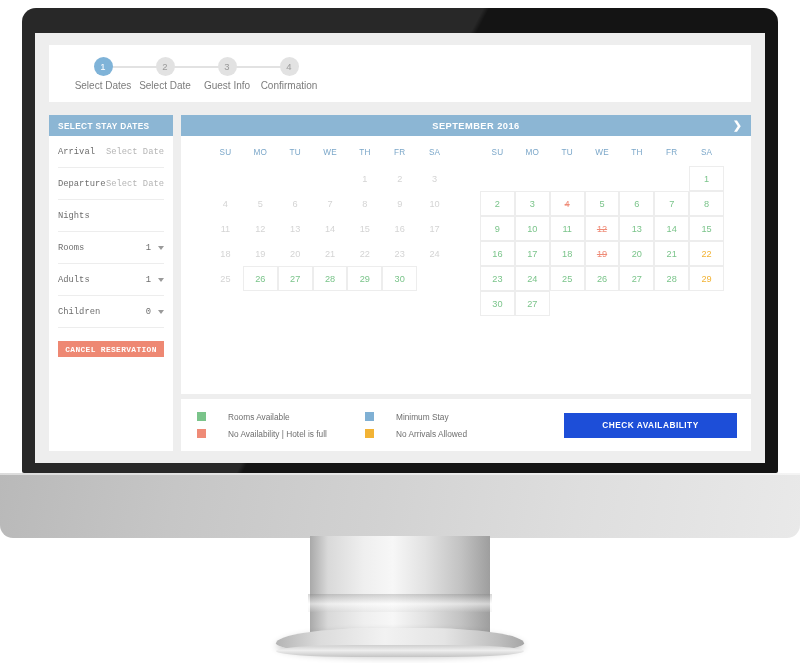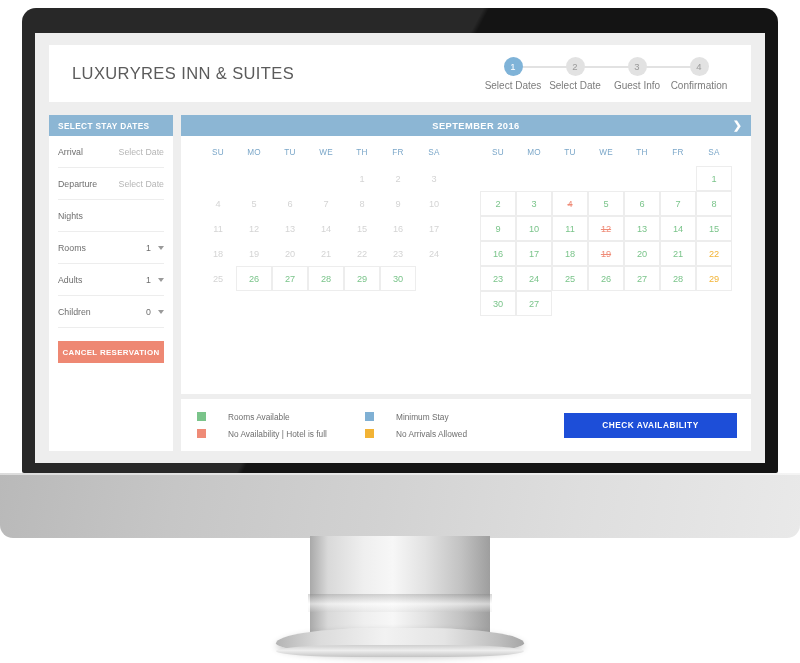--- a/index.html
+++ b/index.html
@@ -146,44 +146,44 @@
     font-size: 8.3px;
     font-weight: bold;
     letter-spacing: 0.35px;
     display: flex; align-items: center;
     padding-left: 9px;
   }
   .field {
     height: 32px;
     margin: 0 9px;
     border-bottom: 1px solid #ededed;
-    display: flex; align-items: center; justify-content: space-between;
+    display: flex; align-items: center; justify-content: space-between; font-family: Liberation Mono, monospace;
   }
   .field-label { font-size: 8.8px; color: #6e6e6e; }
   .field-value { font-size: 8.8px; color: #b5b5b5; }
   .field-num { font-size: 8.8px; color: #6e6e6e; }
   .field-right { display: flex; align-items: center; gap: 7px; }
   .chev {
     width: 0; height: 0;
     border-left: 3.2px solid transparent;
     border-right: 3.2px solid transparent;
     border-top: 4px solid #9a9a9a;
   }
   .plus { font-size: 11px; color: #8b8b8b; line-height: 1; }
   .cancel-btn {
     margin: 13px 9px 0;
-    height: 22px;
+    height: 16px;
     background: #ee8873;
     color: #ffffff;
     font-size: 7.9px;
     font-weight: bold;
     letter-spacing: 0.35px;
     display: flex; align-items: center; justify-content: center;
     border: none; cursor: pointer;
-    font-family: Liberation Sans, sans-serif;
+    font-family: Liberation Mono, monospace;
     width: calc(100% - 18px);
   }
 
   
   .cal-panel {
     position: absolute;
     left: 146px; top: 82px;
     width: 570px; height: 279px;
     background: #ffffff;
   }
@@ -206,21 +206,21 @@
   .next-arrow {
     position: absolute;
     right: 9px; top: 0; bottom: 0;
     display: flex; align-items: center;
     color: #ffffff;
     font-size: 11px;
     font-weight: bold;
     cursor: pointer;
   }
 
-  .months { display: flex; padding: 9px 0 0; }
+  .months { display: flex; padding: 9px 8px 0; }
   .month { flex: 1; padding: 0 18px; }
   .month.sep { padding-left: 19px; padding-right: 14px; }
   .month.oct { padding-left: 14px; padding-right: 19px; }
 
   .dow-row, .week-row { display: flex; }
   .dow {
     flex: 1; text-align: center;
     font-size: 8.2px; color: #7ba7c9;
     padding: 3px 0 9px;
     letter-spacing: 0.2px;
@@ -273,21 +273,20 @@
 <body>
 
 <div id="monitor">
   <div class="bezel">
     <div class="bezel-shine"></div>
   </div>
 
   <div id="screen">
 
     <div class="app-header">
-      <div class="hotel-title">LUXURYRES INN &amp; SUITES</div>
       <div class="stepper" id="stepper">
           <div class="step active">
             <div class="step-circle">1</div>
             <div class="step-label">Select Dates</div>
           </div>
           <div class="step">
             <div class="step-line"></div>
             <div class="step-circle">2</div>
             <div class="step-label">Select Date</div>
           </div>

